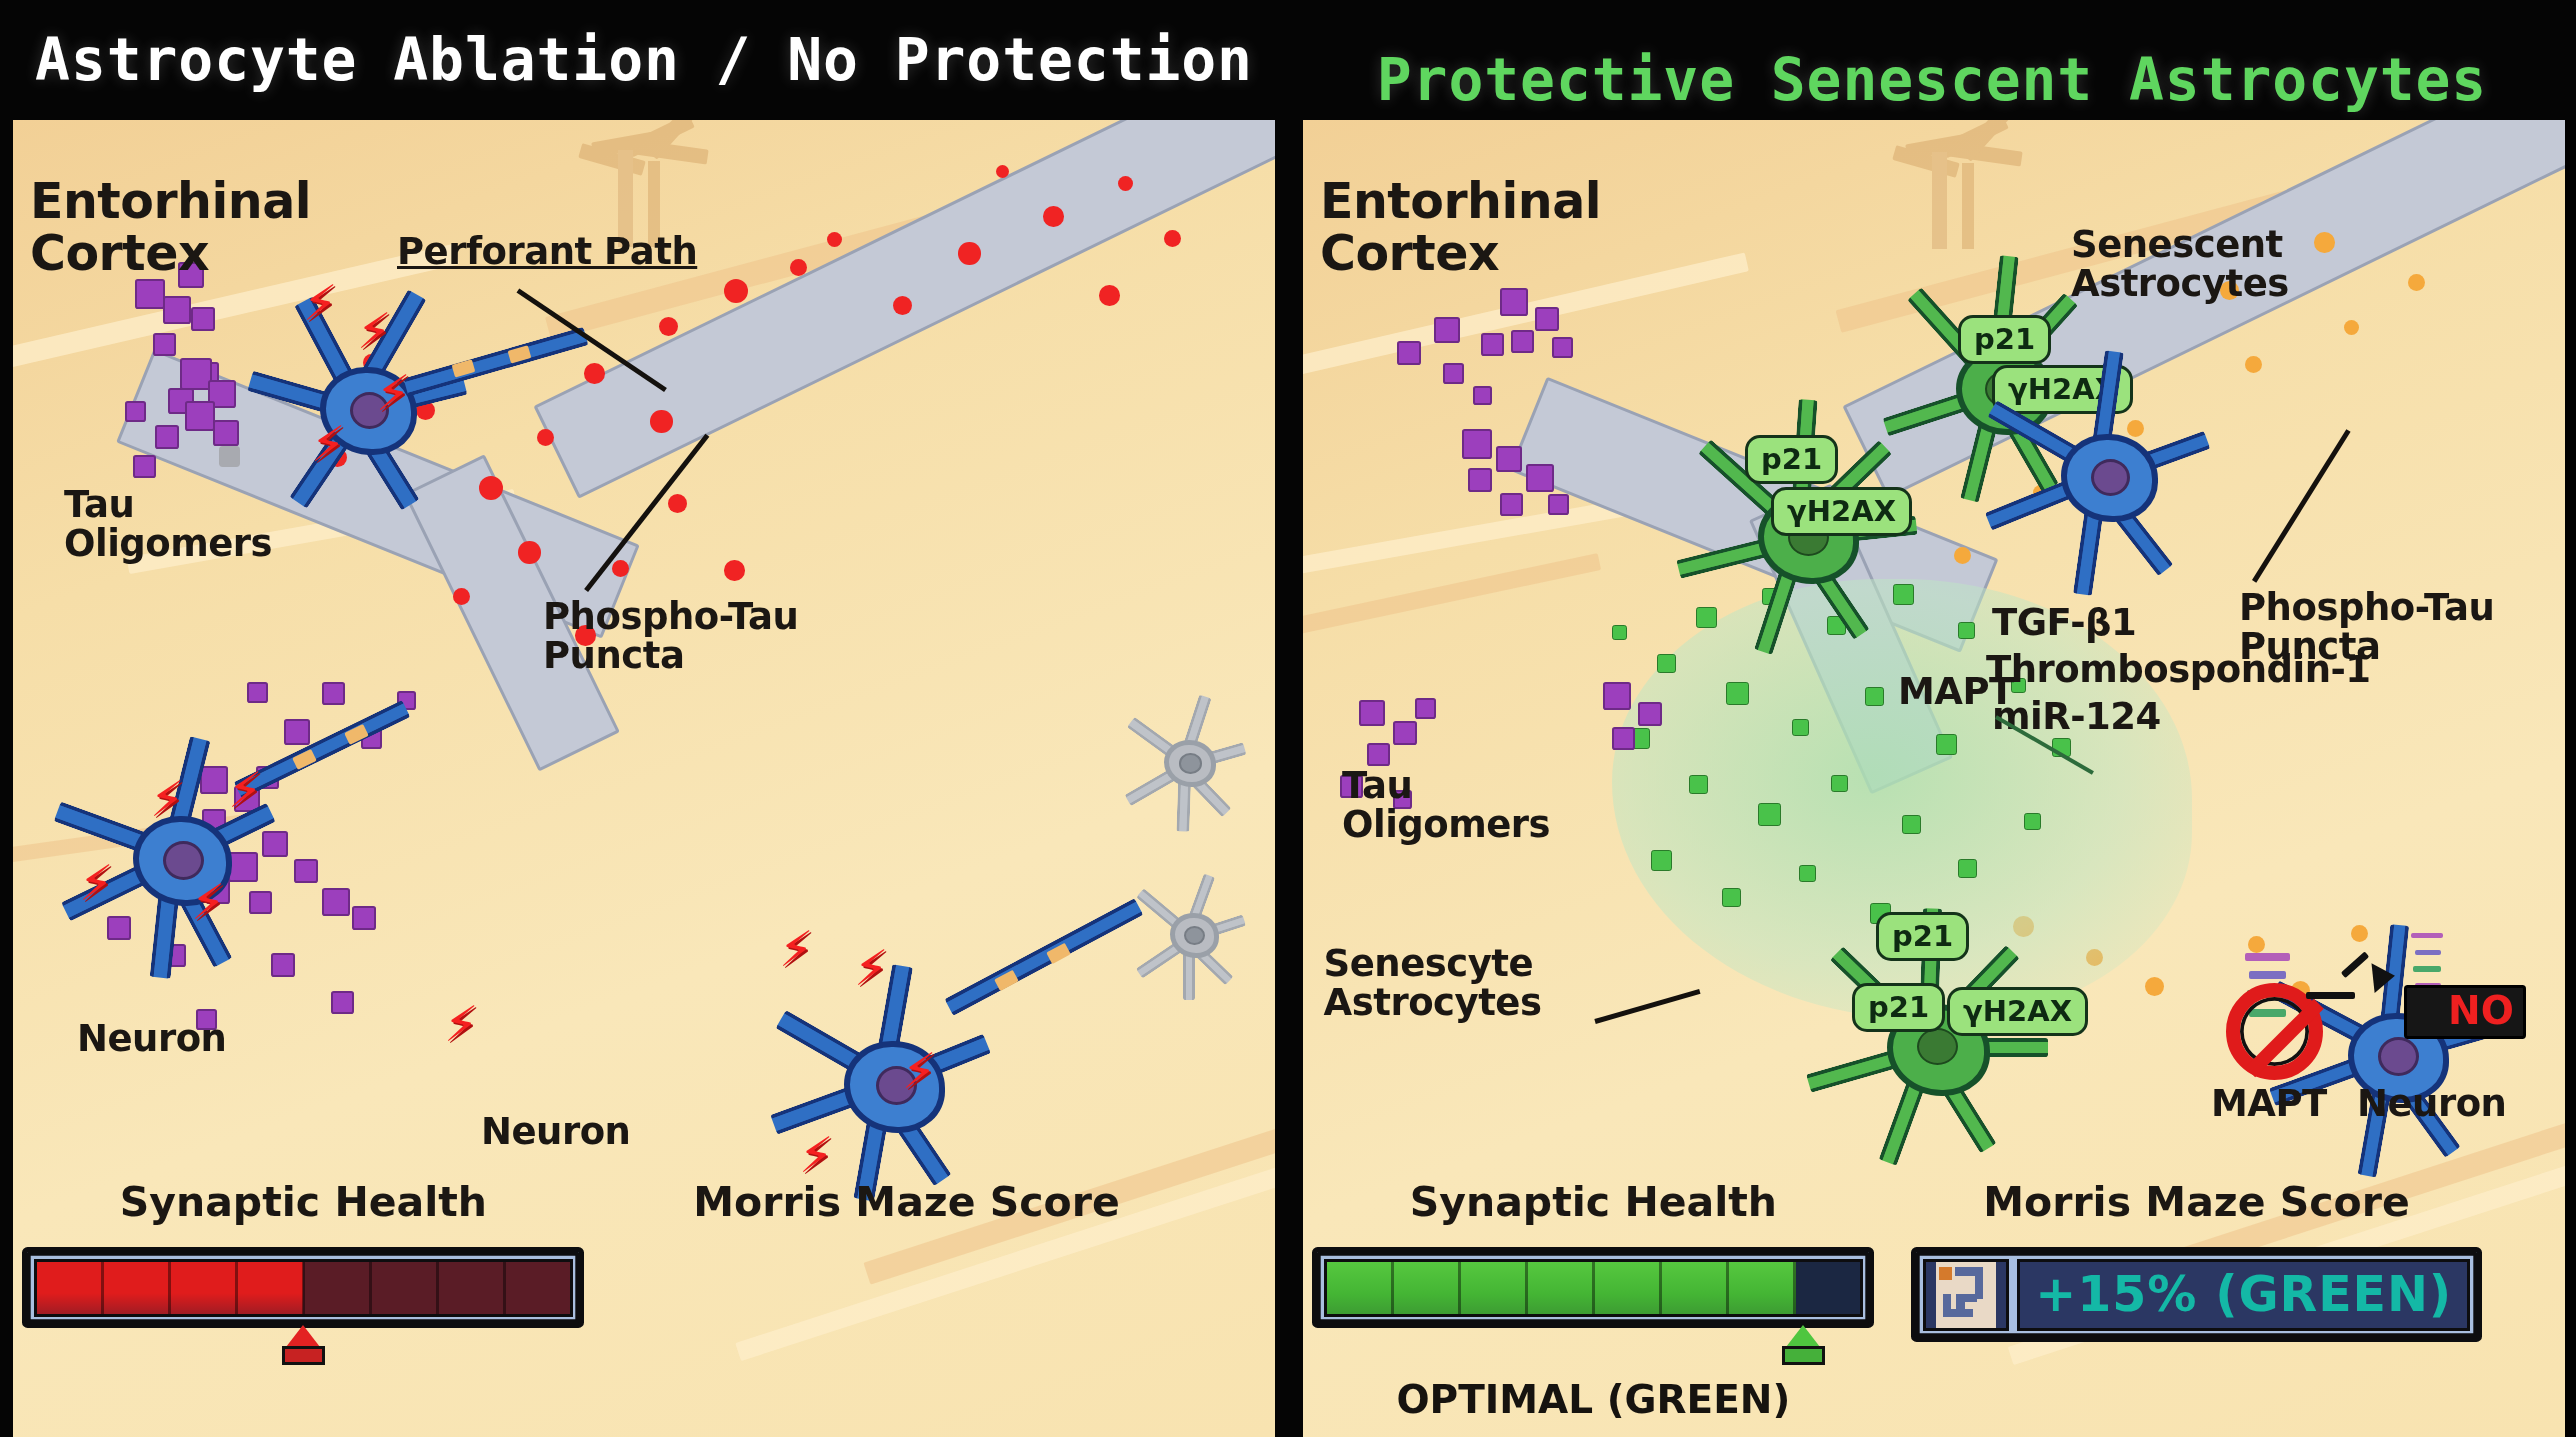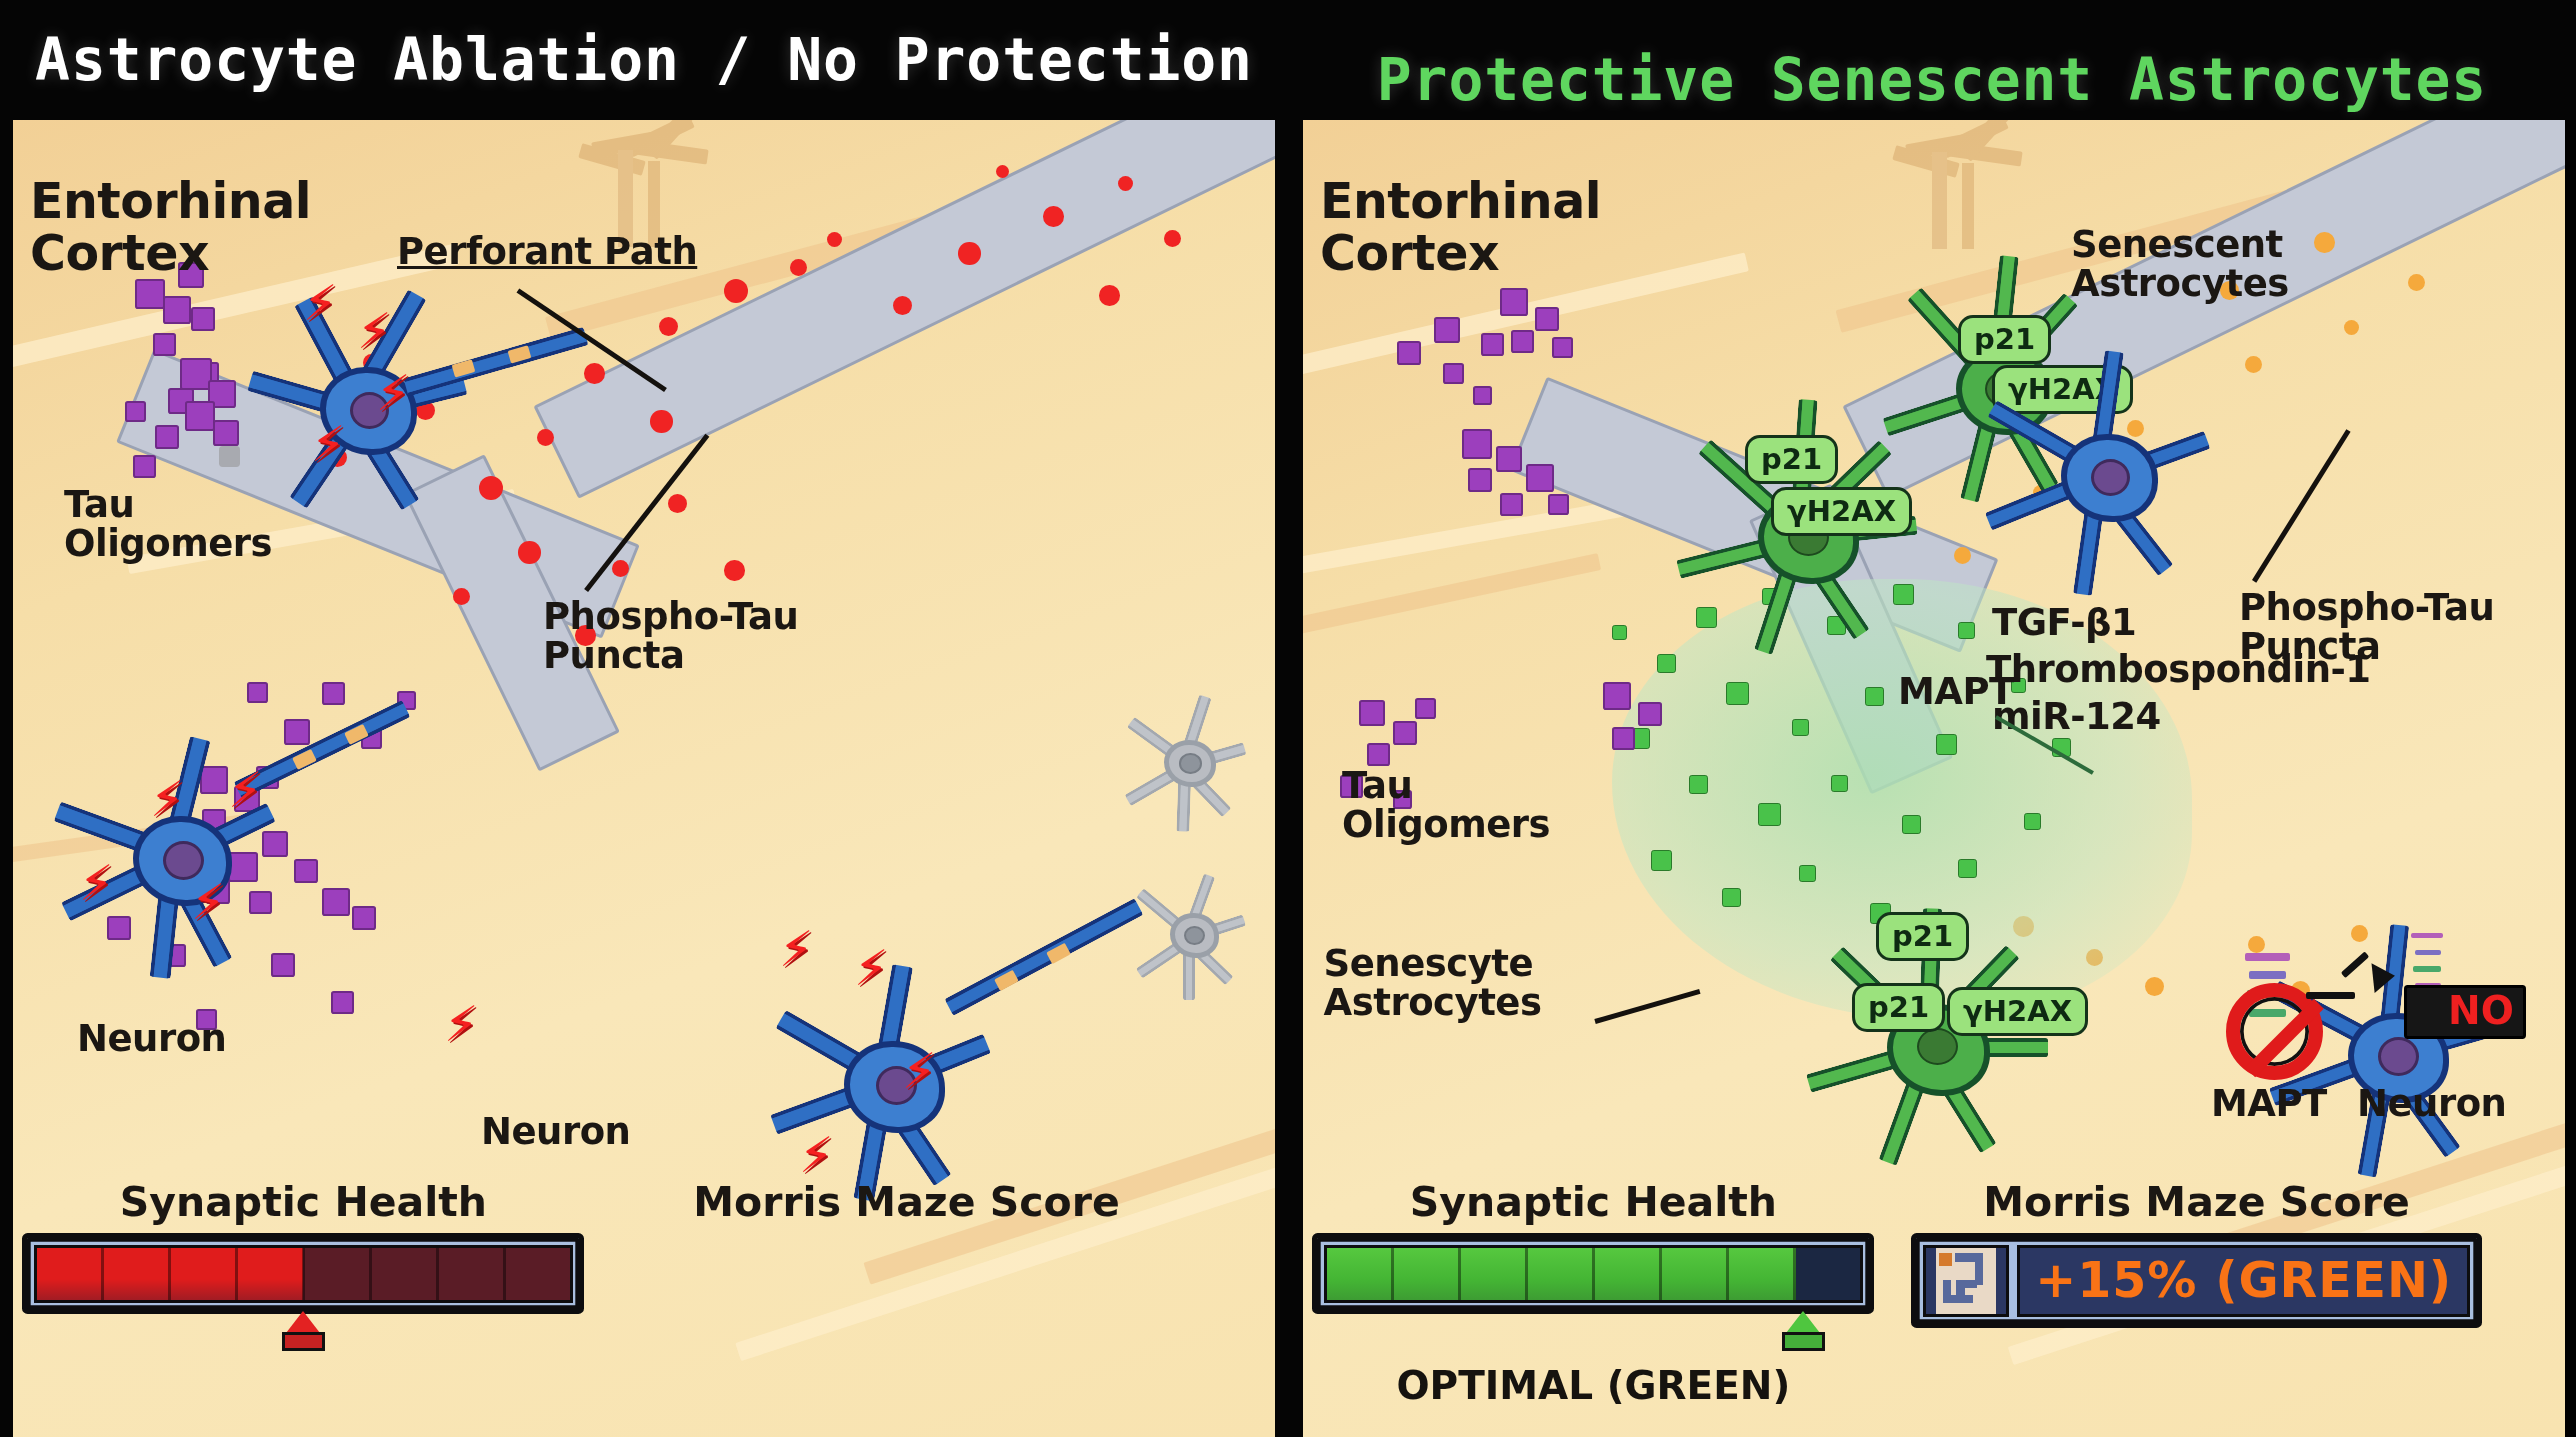--- a/index.html
+++ b/index.html
@@ -143,21 +143,21 @@
   .arrow .head {
     position: absolute; width: 0; height: 0;
     border-top: 15px solid transparent; border-bottom: 15px solid transparent;
     border-left: 22.5px solid #111;
   }
 
   
   .meter-block { position: absolute; }
   .meter-title {
     text-align: center; font-size: 41px; font-weight: 700; color: #1b1713;
-    margin-bottom: 7px; white-space: nowrap;
+    margin-bottom: 21px; white-space: nowrap;
   }
   .meter-frame {
     position: relative; border: 5.6px solid #0d0d0f; border-radius: 5.6px;
     background: #a9bfe0; padding: 6.6px;
     box-shadow: 0 0 0 3.7px #0d0d0f inset;
   }
   .meter-track {
     position: relative; height: 58px; background: #1b2742;
     border: 3.7px solid #0d0d0f; overflow: hidden;
   }
@@ -198,21 +198,21 @@
   .maze-glyph { position: relative; width: 60px; height: 66px; background: #e9d9c6; }
   .maze-glyph i { position: absolute; background: #58699c; display: block; }
   .maze-glyph b { position: absolute; background: #d57a2c; display: block; }
   .score-value {
     flex: 1; margin-left: 8.4px; background: #2b3763; border: 3.7px solid #0d0d0f;
     display: flex; align-items: center; justify-content: center;
     font-size: 49px; font-weight: 700; letter-spacing: 0.9px; white-space: nowrap;
     font-family: "DejaVu Sans", "Liberation Sans", sans-serif;
   }
   .score-value.red   { color: #f03232; }
-  .score-value.green { color: #f97316; }
+  .score-value.green { color: #14b8a6; }
 </style>
 </head>
 <body>
 
 <div id="figure">
 
   <div class="header-band">
     <div class="panel-title" id="title-left">Astrocyte Ablation / No Protection</div>
     <div class="panel-title" id="title-right">Protective Senescent Astrocytes</div>
   </div>

